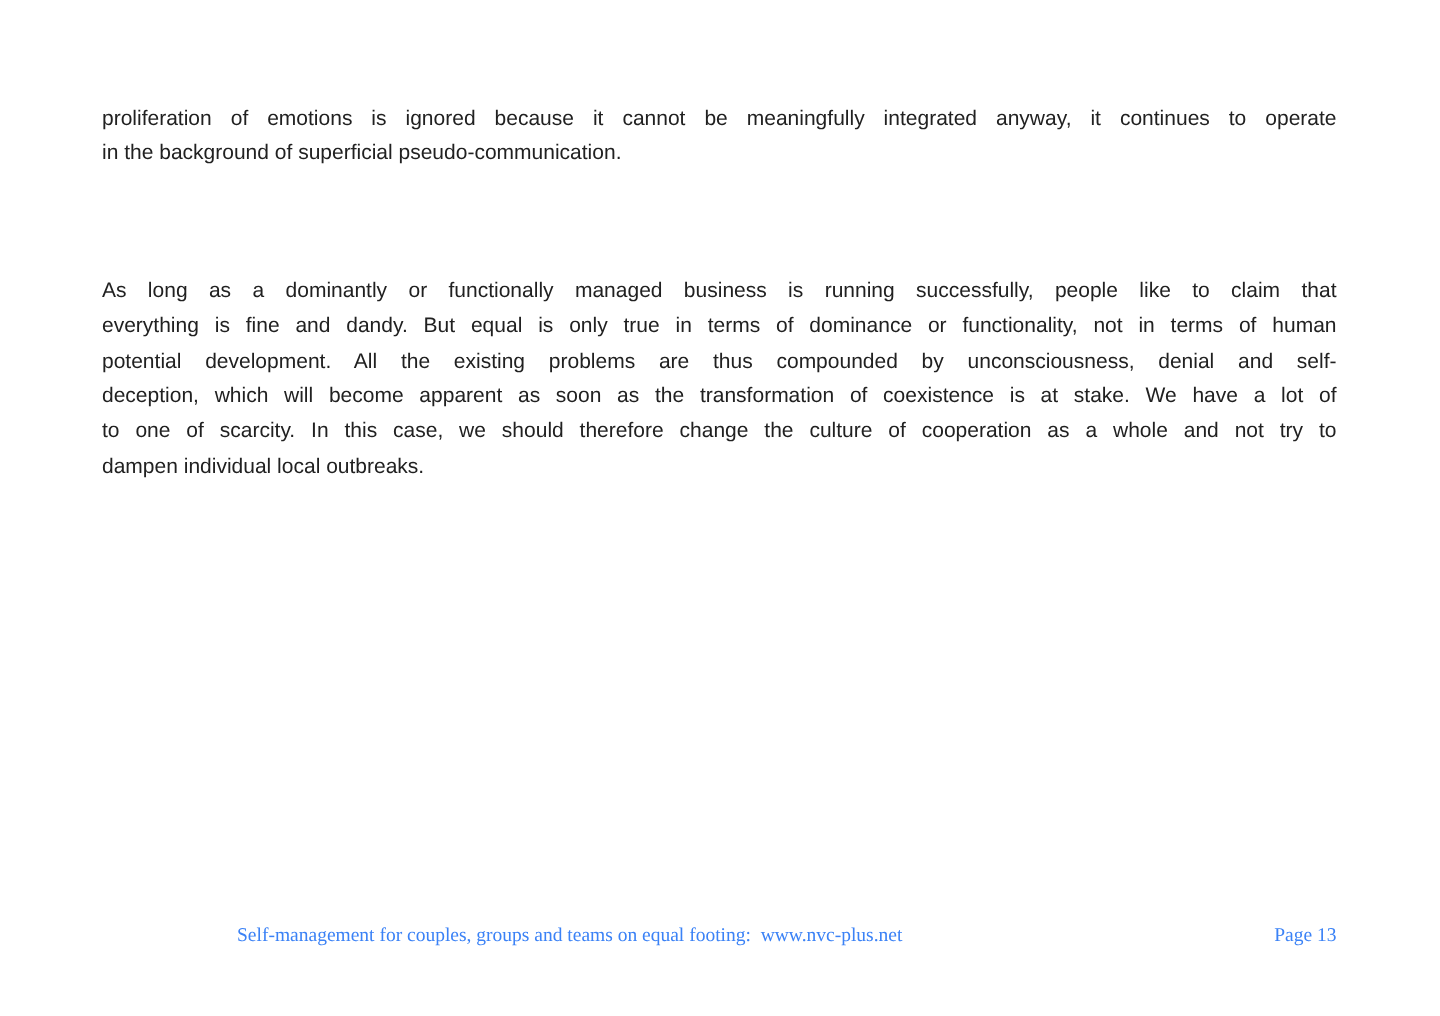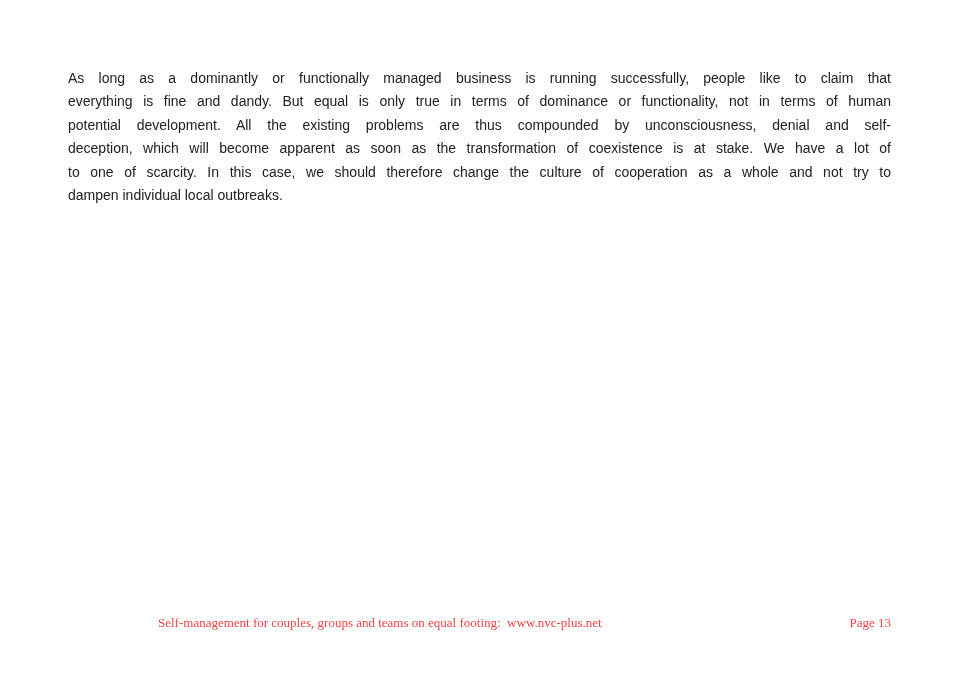--- a/index.html
+++ b/index.html
@@ -47,41 +47,45 @@
   }
   .footer {
     position: absolute;
     left: 0;
     top: 614px;
     width: 960px;
     height: 24px;
     font-family: "Liberation Serif", "DejaVu Serif", serif;
     font-size: 13px;
     line-height: 18px;
-    color: #ef4444;
+    color: #3b82f6;
   }
   .footer-text {
     position: absolute;
     left: 158px;
     top: 0;
     white-space: pre;
   }
   .page-number {
     position: absolute;
     right: 69px;
     top: 0;
     white-space: pre;
   }
 </style>
 </head>
 <body>
 
 <div class="page">
   <div class="content">
     <div class="para">
+        <div class="line">proliferation of emotions is ignored because it cannot be meaningfully integrated anyway, it continues to operate</div>
+        <div class="line last">in the background of superficial pseudo-communication.</div>
+      </div>
+    <div class="para">
         <div class="line">As long as a dominantly or functionally managed business is running successfully, people like to claim that</div>
         <div class="line">everything is fine and dandy. But equal is only true in terms of dominance or functionality, not in terms of human</div>
         <div class="line">potential development. All the existing problems are thus compounded by unconsciousness, denial and self-</div>
         <div class="line">deception, which will become apparent as soon as the transformation of coexistence is at stake. We have a lot of</div>
         <div class="line">to one of scarcity. In this case, we should therefore change the culture of cooperation as a whole and not try to</div>
         <div class="line last">dampen individual local outbreaks.</div>
       </div>
   </div>
 
   <div class="footer">

